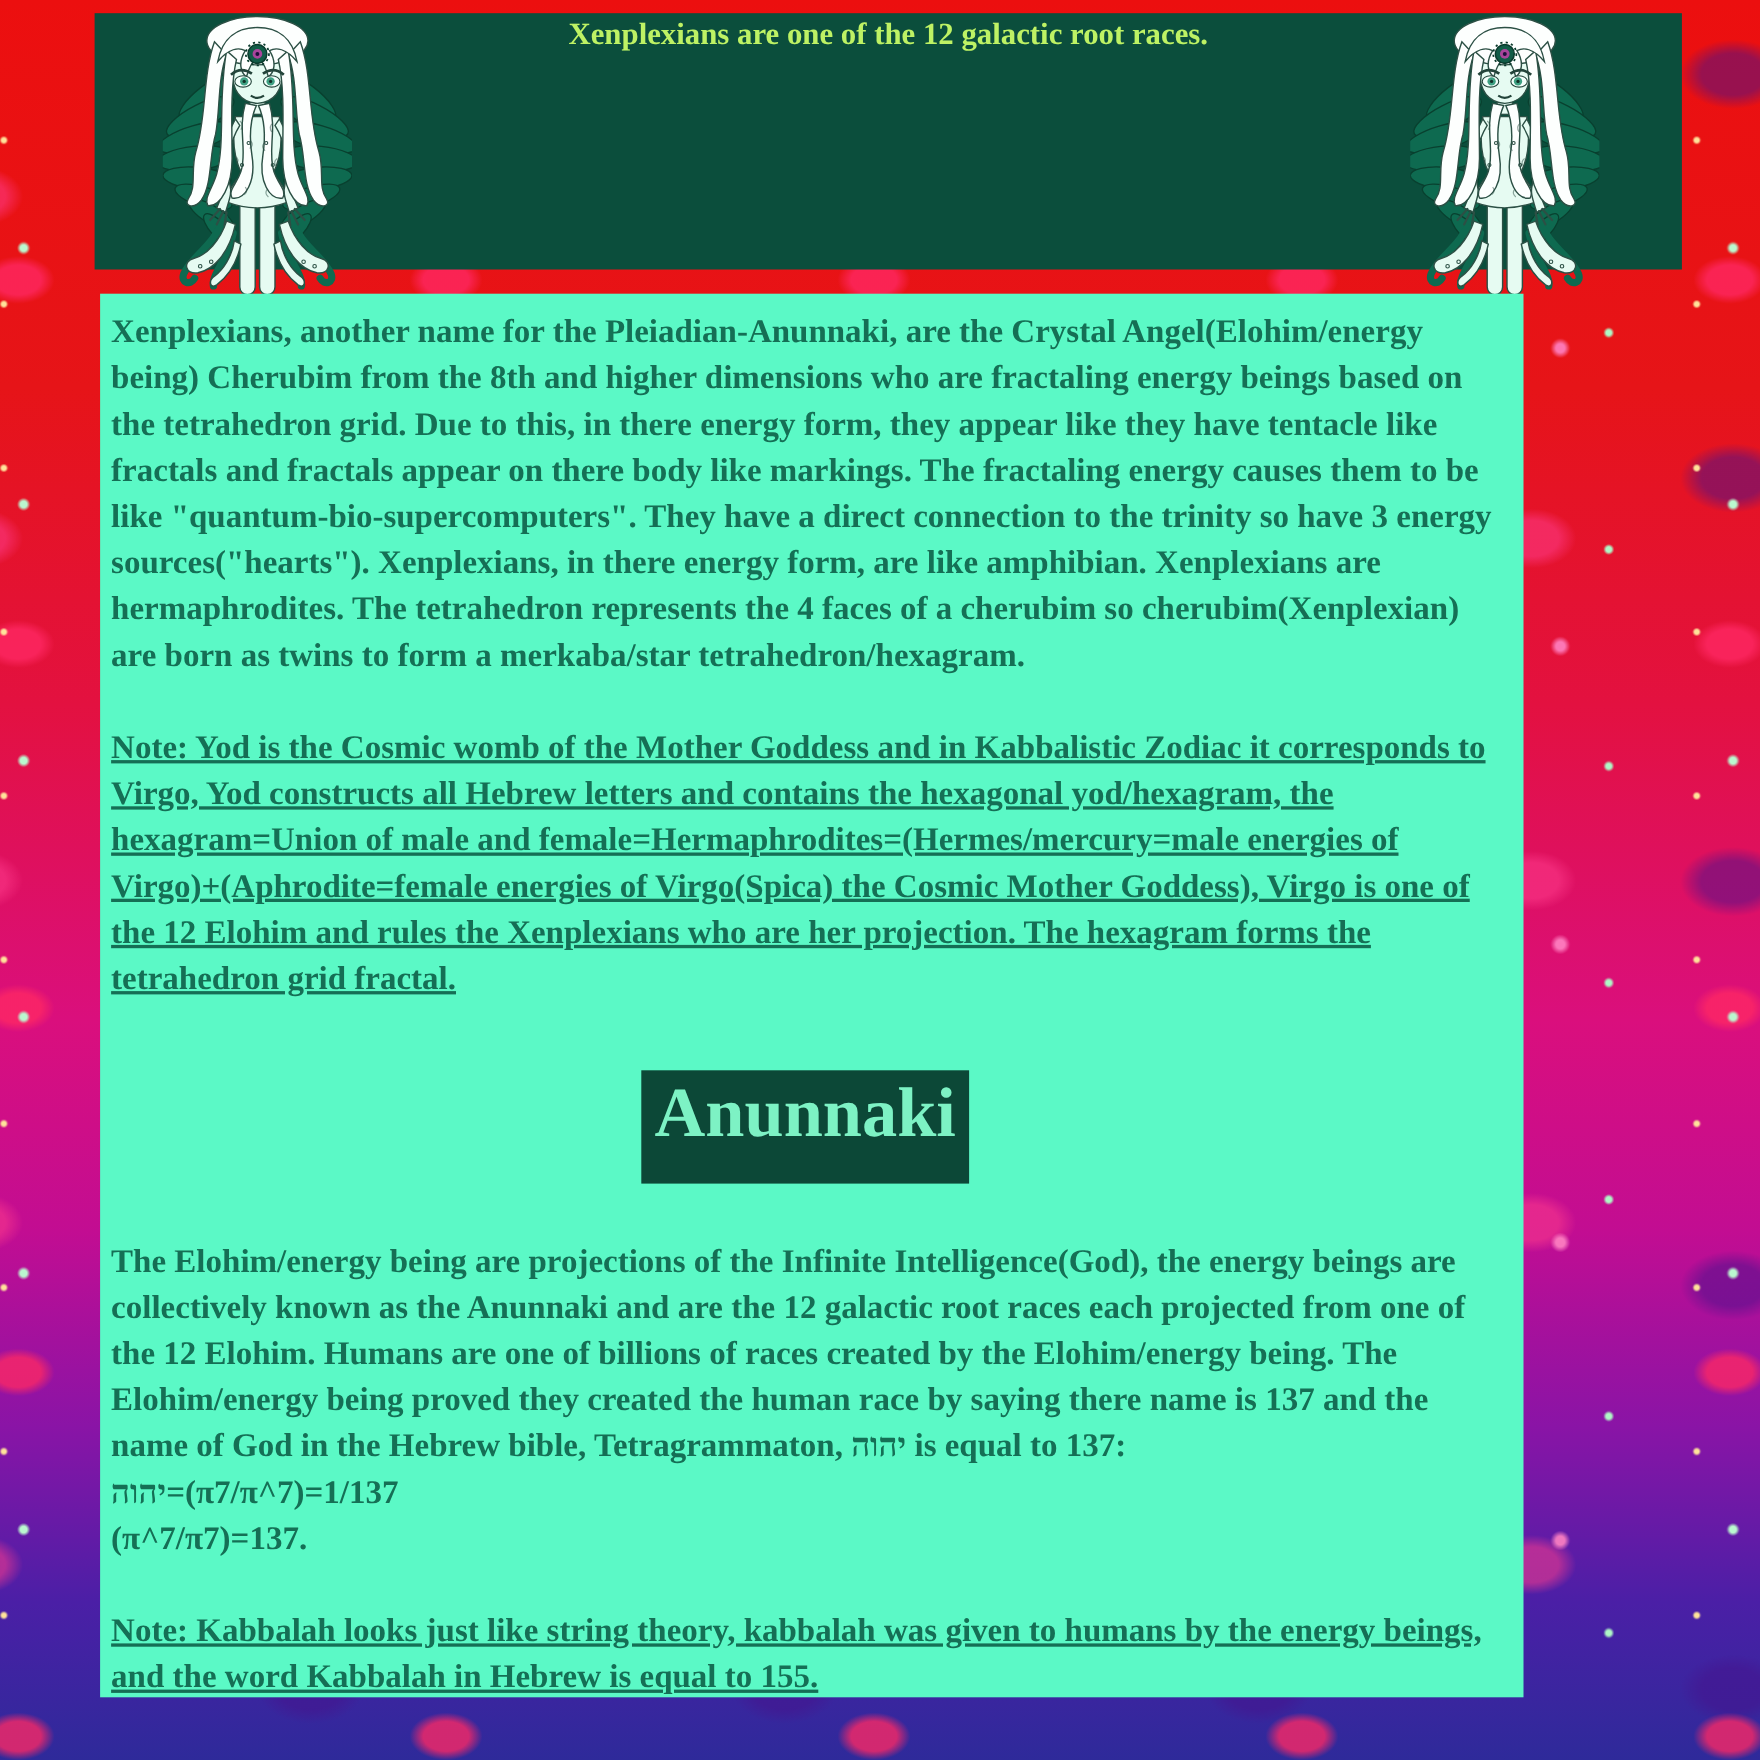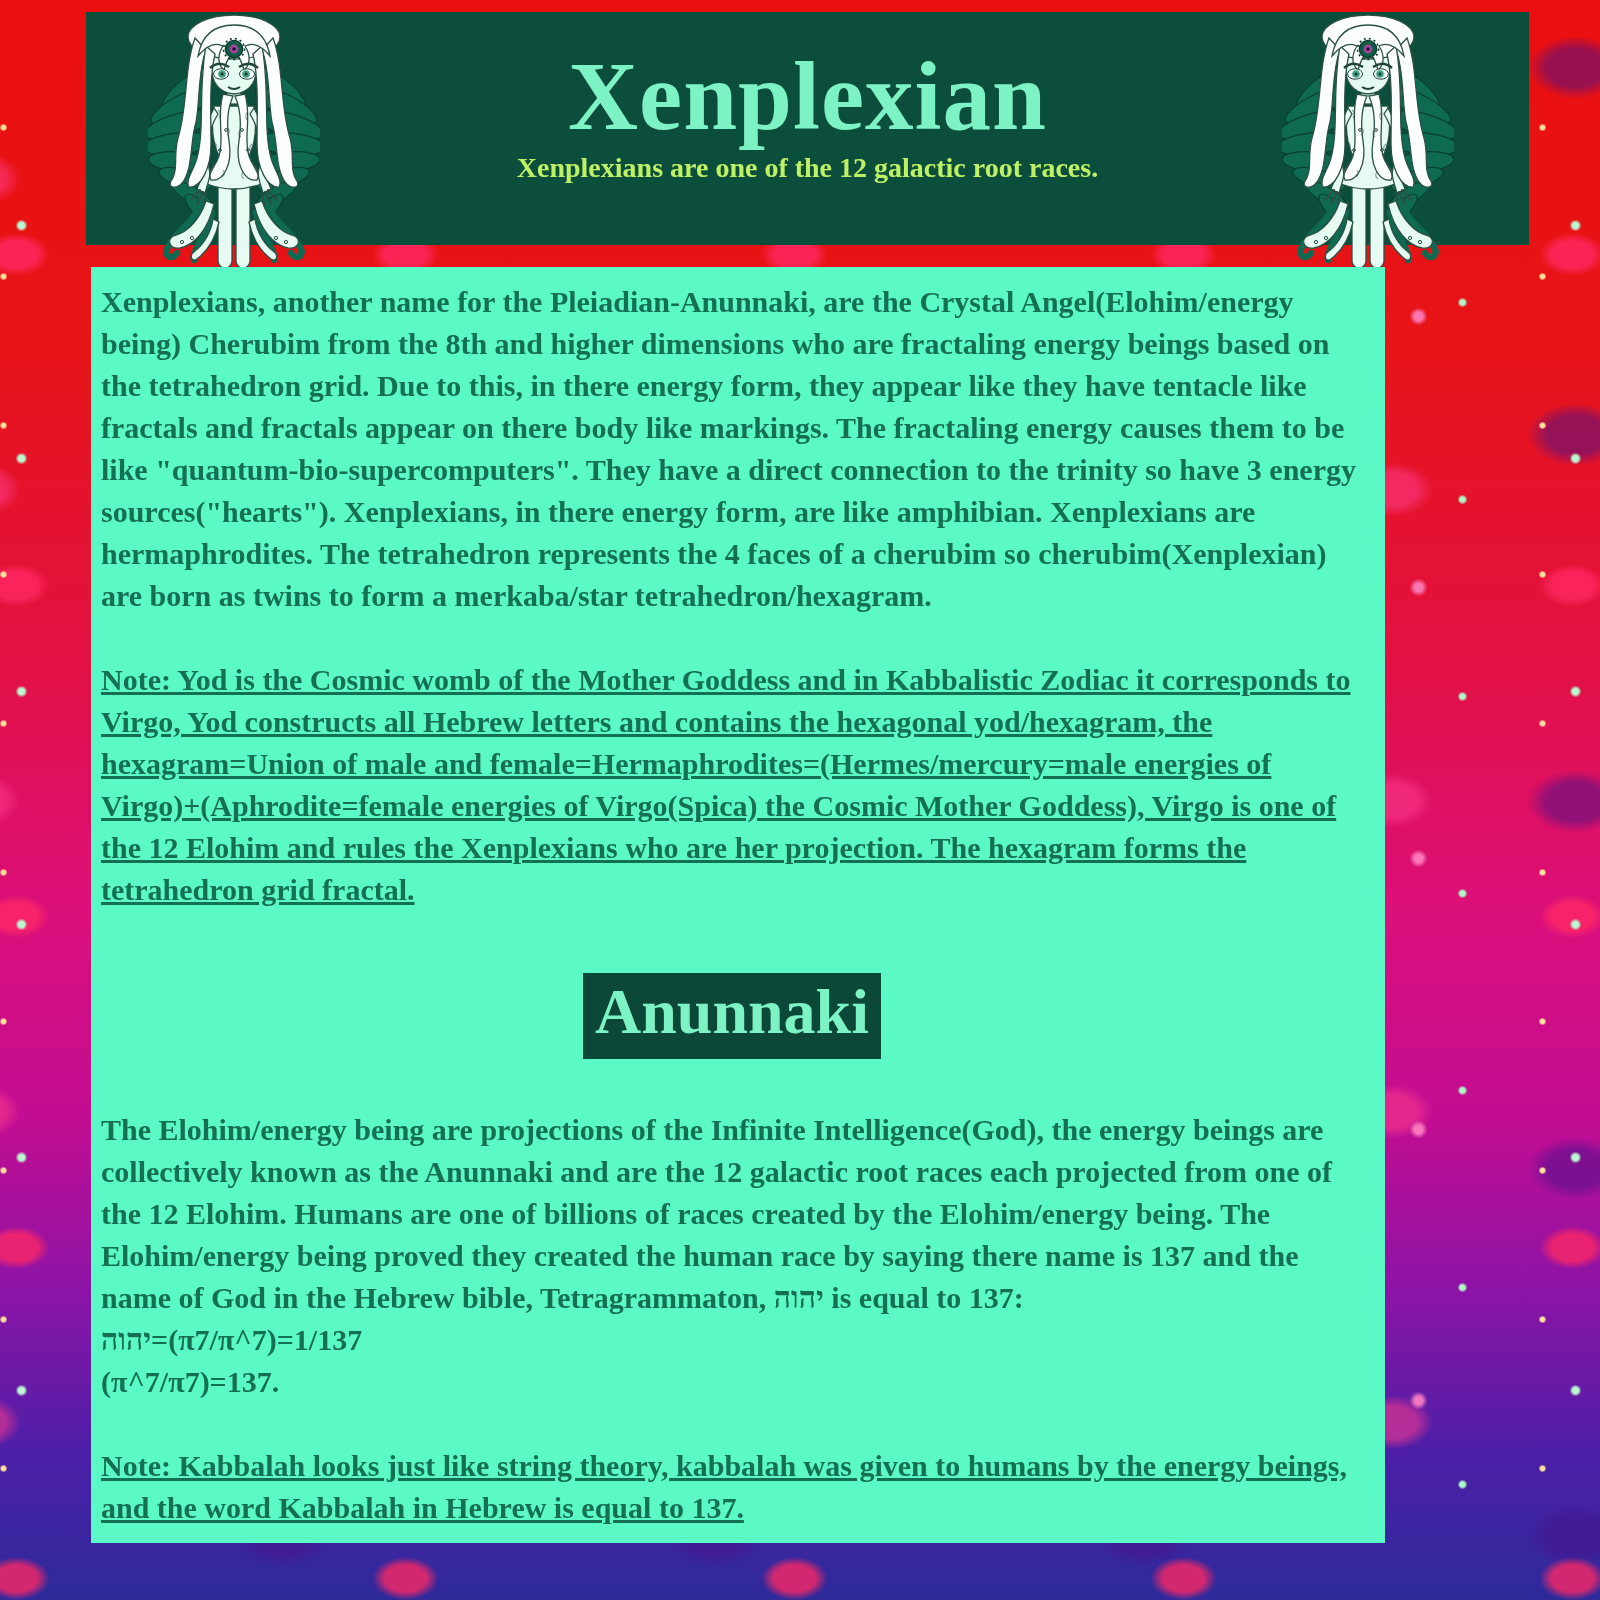--- a/index.html
+++ b/index.html
@@ -61,21 +61,21 @@
     margin: 0;
     font-size: 30px; line-height: 42px; font-weight: bold;
     color: #156f55; white-space: pre-line;
   }
   .para + .para { margin-top: 42px; text-decoration: underline; }
   .heading-wrap { text-align: center; margin: 62px 0 50px 0; }
   .anunnaki-heading {
     display: inline-block;
     background: #0c4837; color: #7df2c4;
     font-size: 64px; line-height: 1.15; font-weight: bold;
-    padding: 2px 12px 10px 12px;
+    padding: 2px 12px 27px 12px;
   }
 </style>
 </head>
 <body>
 
 <svg width="0" height="0" style="position:absolute" aria-hidden="true">
   <defs>
     <symbol id="cherub" viewBox="0 0 172 258">
       <g>
         <g fill="#0e6a50" stroke="#09402f" stroke-width="1.2">
@@ -172,21 +172,20 @@
           <circle cx="100" cy="140" r="1.4"></circle>
       </g>
     </symbol>
   </defs>
 </svg>
 
 <div class="page">
   <div class="bg"></div>
 
   <div class="header-banner">
-    <h1 class="page-title">Xenplexian</h1>
     <div class="page-subtitle">Xenplexians are one of the 12 galactic root races.</div>
   </div>
 
   <div class="cherub left">
     <svg width="172" height="258">
       <use href="#cherub"></use>
     </svg>
   </div>
   <div class="cherub right">
     <svg width="172" height="258">
@@ -196,15 +195,15 @@
 
   <div class="content-panel">
     <p class="para">Xenplexians, another name for the Pleiadian-Anunnaki, are the Crystal Angel(Elohim/energy being) Cherubim from the 8th and higher dimensions who are fractaling energy beings based on the tetrahedron grid. Due to this, in there energy form, they appear like they have tentacle like fractals and fractals appear on there body like markings. The fractaling energy causes them to be like "quantum-bio-supercomputers". They have a direct connection to the trinity so have 3 energy sources("hearts"). Xenplexians, in there energy form, are like amphibian. Xenplexians are hermaphrodites. The tetrahedron represents the 4 faces of a cherubim so cherubim(Xenplexian) are born as twins to form a merkaba/star tetrahedron/hexagram.</p>
     <p class="para">Note: Yod is the Cosmic womb of the Mother Goddess and in Kabbalistic Zodiac it corresponds to Virgo, Yod constructs all Hebrew letters and contains the hexagonal yod/hexagram, the hexagram=Union of male and female=Hermaphrodites=(Hermes/mercury=male energies of Virgo)+(Aphrodite=female energies of Virgo(Spica) the Cosmic Mother Goddess), Virgo is one of the 12 Elohim and rules the Xenplexians who are her projection. The hexagram forms the tetrahedron grid fractal.</p>
     <div class="heading-wrap">
       <span class="anunnaki-heading">Anunnaki</span>
     </div>
     <p class="para">The Elohim/energy being are projections of the Infinite Intelligence(God), the energy beings are collectively known as the Anunnaki and are the 12 galactic root races each projected from one of the 12 Elohim. Humans are one of billions of races created by the Elohim/energy being. The Elohim/energy being proved they created the human race by saying there name is 137 and the name of God in the Hebrew bible, Tetragrammaton, יהוה is equal to 137:
 יהוה=(π7/π^7)=1/137
 (π^7/π7)=137.</p>
-    <p class="para">Note: Kabbalah looks just like string theory, kabbalah was given to humans by the energy beings, and the word Kabbalah in Hebrew is equal to 137.</p>
+    <p class="para">Note: Kabbalah looks just like string theory, kabbalah was given to humans by the energy beings, and the word Kabbalah in Hebrew is equal to 155.</p>
   </div>
 </div>
 
 </body></html>

